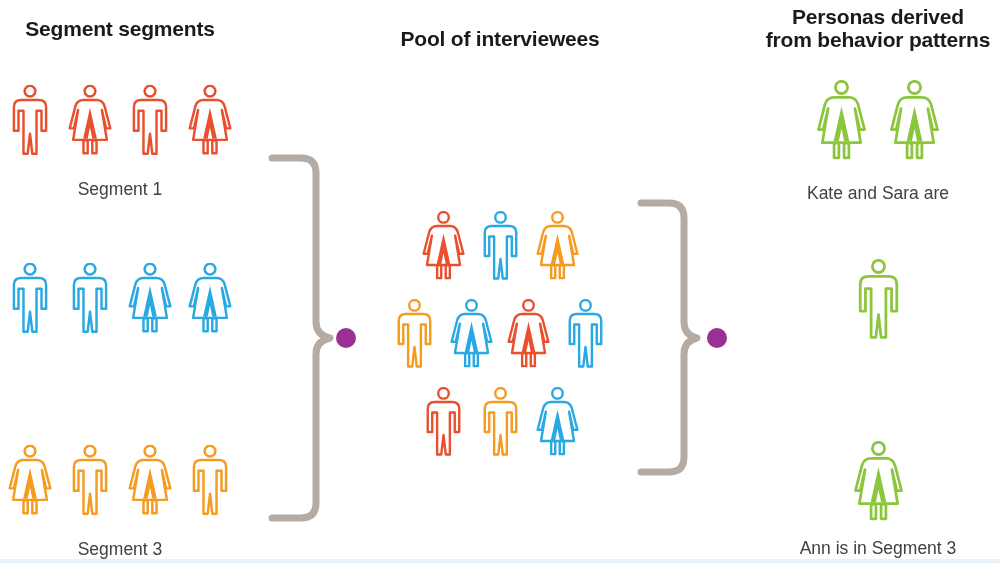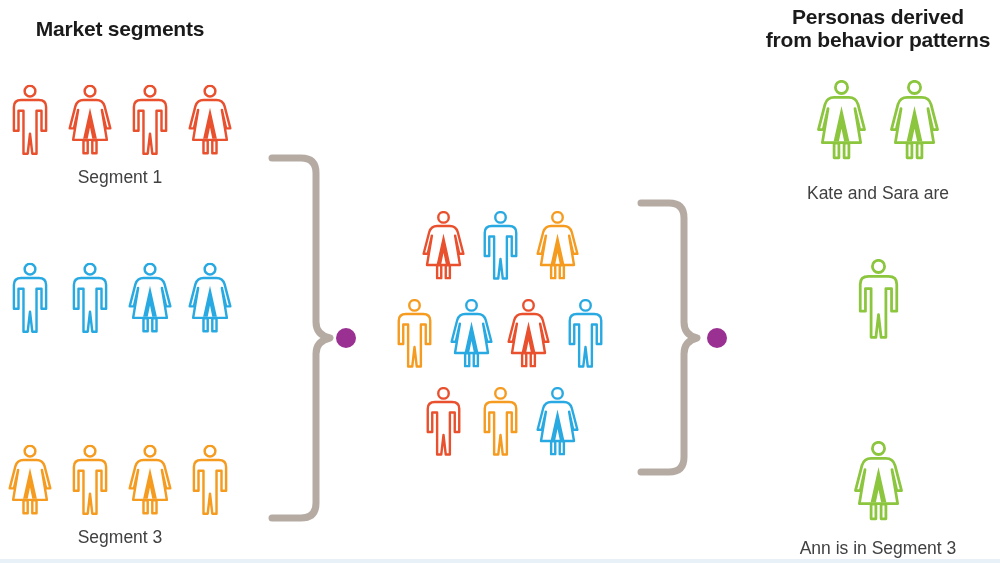--- a/index.html
+++ b/index.html
@@ -11,21 +11,21 @@
     position:absolute;font-weight:bold;font-size:21px;line-height:23px;
     letter-spacing:-0.2px;text-align:center;
   }
   .cap{
     position:absolute;font-size:17.5px;line-height:21px;text-align:center;
   }
   .icon-row{display:flex;justify-content:center;}
   .seg-group{position:absolute;width:236px;left:2px;text-align:center;}
   .seg-group .icon-row{gap:14px;}
   .seg-group svg.person{width:46px;height:84px;}
-  .seg-label{font-size:17.5px;margin-top:2px;}
+  .seg-label{font-size:17.5px;margin-top:14px;}
   .pool-cluster{
     position:absolute;left:380px;top:210px;width:240px;
     display:flex;flex-direction:column;gap:11px;align-items:center;
   }
   .pool-row{display:flex;gap:12px;justify-content:center;}
   .pool-row svg.person{width:45px;height:77px;}
   .persona-group{position:absolute;display:flex;gap:20px;justify-content:center;}
   .persona-group svg.person{width:53px;height:87px;}
   svg.person{display:block;}
   .braces{position:absolute;left:0;top:0;pointer-events:none;}
@@ -46,21 +46,21 @@
       <path d="M3.5,57 L11,28 Q13.5,20 21.5,20 H38.5 Q46.5,20 49,28 L56.5,57 H51 L45.5,33 L52,72 H8 L14.5,33 L9,57 Z" fill="#fff" stroke="currentColor" stroke-width="3.2" stroke-linejoin="round"></path>
       <path d="M30,30 L21,70.5 L27,70.5 L30,56 L33,70.5 L39,70.5 Z" fill="currentColor"></path>
       <path d="M21.5,72.5 H27 V89.5 H21.5 Z" fill="#fff" stroke="currentColor" stroke-width="3.2" stroke-linejoin="round"></path>
       <path d="M33,72.5 H38.5 V89.5 H33 Z" fill="#fff" stroke="currentColor" stroke-width="3.2" stroke-linejoin="round"></path>
     </symbol>
   </defs>
 </svg>
 
 <div class="stage">
 
-  <div class="title" style="left: 0px; top: 17px; width: 240px; color: rgb(26, 26, 26);">Market segments</div>
+  <div class="title" style="left: 0px; top: 17px; width: 240px; color: rgb(26, 26, 26);">Segment segments</div>
 
   <div class="seg-group" style="top:81px;">
     <div class="icon-row">
         <svg viewBox="0 0 60 100" class="person" style="color: rgb(232, 80, 46);">
           <use href="#person-man"></use>
         </svg>
         <svg viewBox="0 0 60 100" class="person" style="color: rgb(232, 80, 46);">
           <use href="#person-woman"></use>
         </svg>
         <svg viewBox="0 0 60 100" class="person" style="color: rgb(232, 80, 46);">
@@ -101,20 +101,21 @@
         <svg viewBox="0 0 60 100" class="person" style="color: rgb(245, 155, 32);">
           <use href="#person-woman"></use>
         </svg>
         <svg viewBox="0 0 60 100" class="person" style="color: rgb(245, 155, 32);">
           <use href="#person-man"></use>
         </svg>
       </div>
     <div class="seg-label" style="color: rgb(65, 64, 66);">Segment 3</div>
   </div>
 
+  <div class="title" style="left: 380px; top: 27px; width: 240px; color: rgb(26, 26, 26);">Pool of interviewees</div>
 
   <div class="pool-cluster">
     <div class="pool-row">
         <svg viewBox="0 0 60 100" class="person" style="color: rgb(232, 80, 46);">
           <use href="#person-woman"></use>
         </svg>
         <svg viewBox="0 0 60 100" class="person" style="color: rgb(41, 169, 225);">
           <use href="#person-man"></use>
         </svg>
         <svg viewBox="0 0 60 100" class="person" style="color: rgb(245, 155, 32);">

